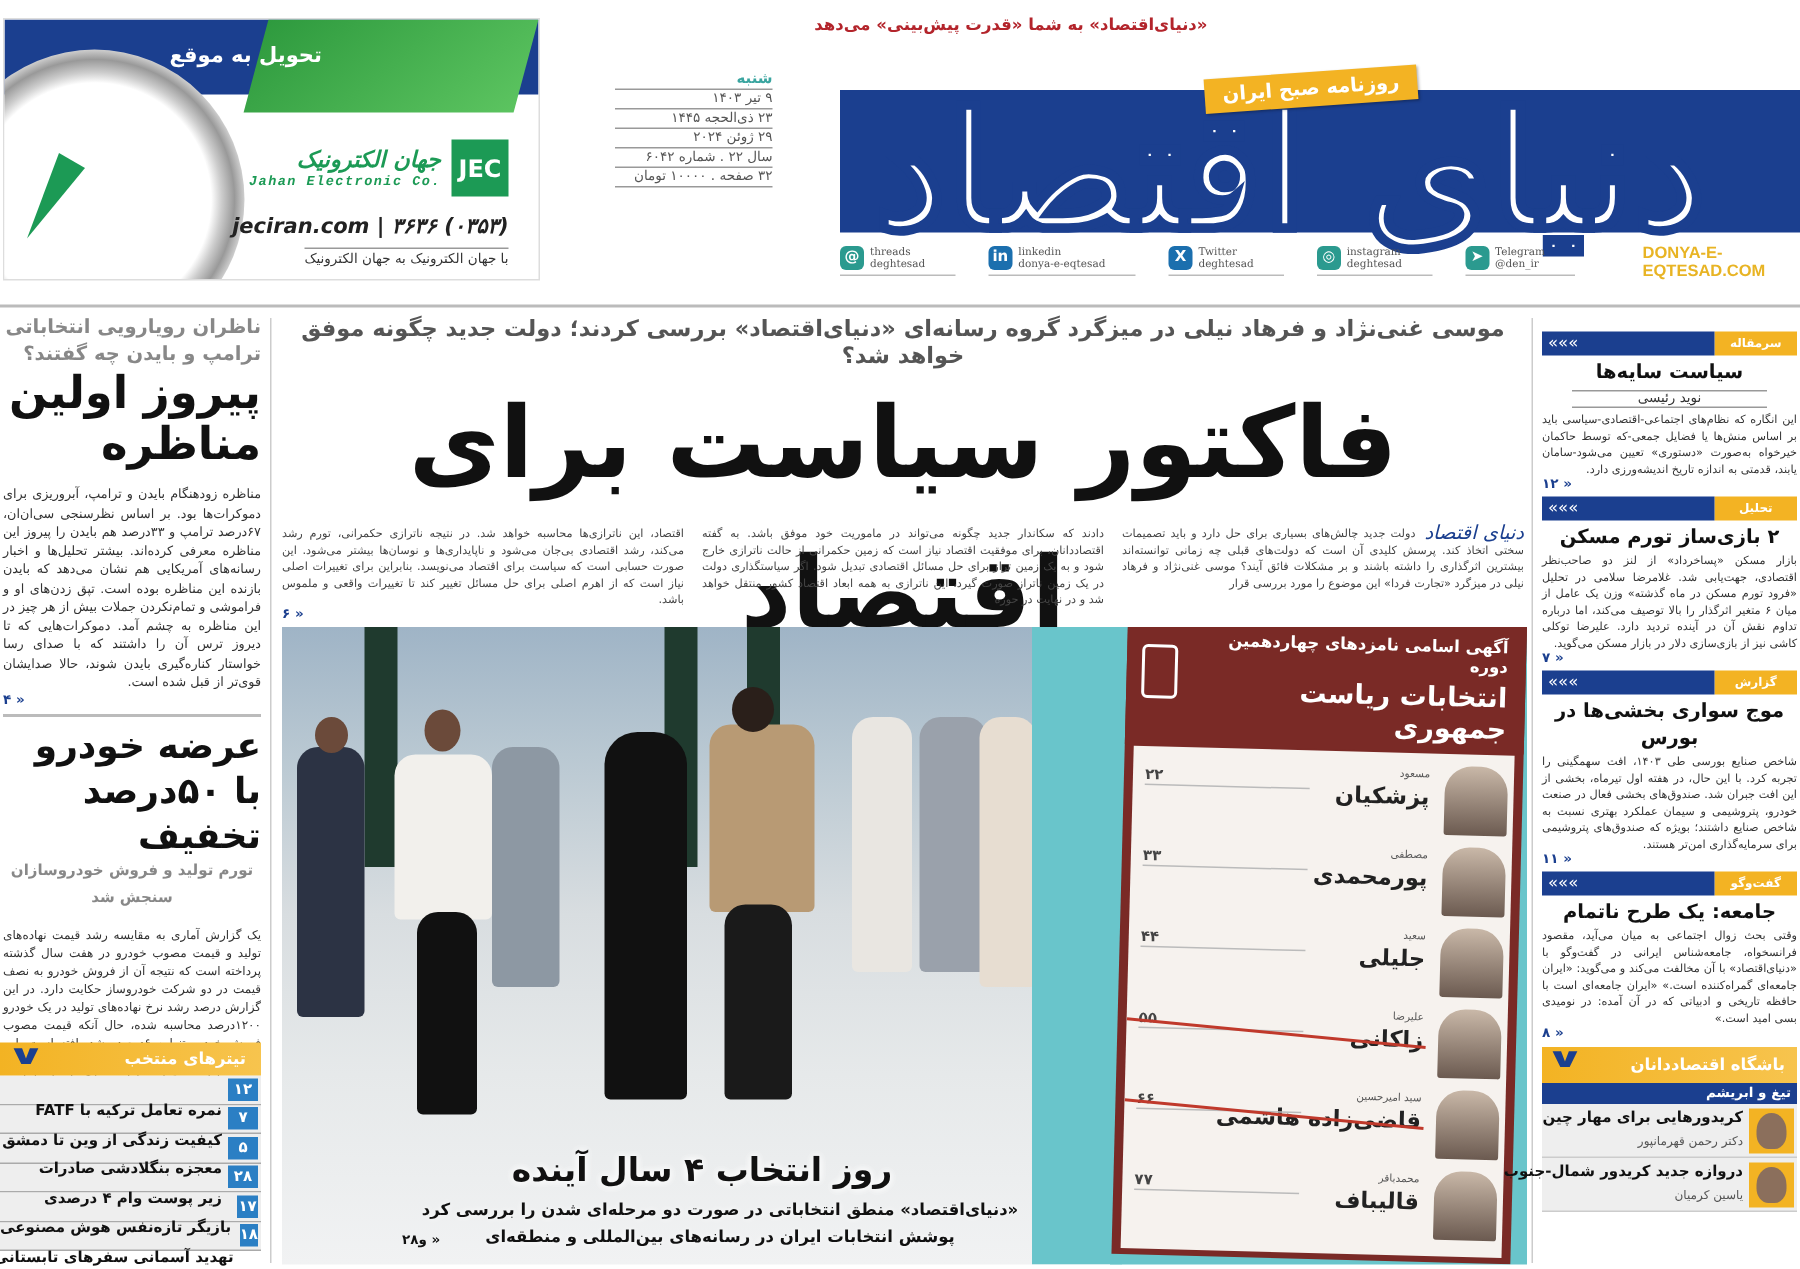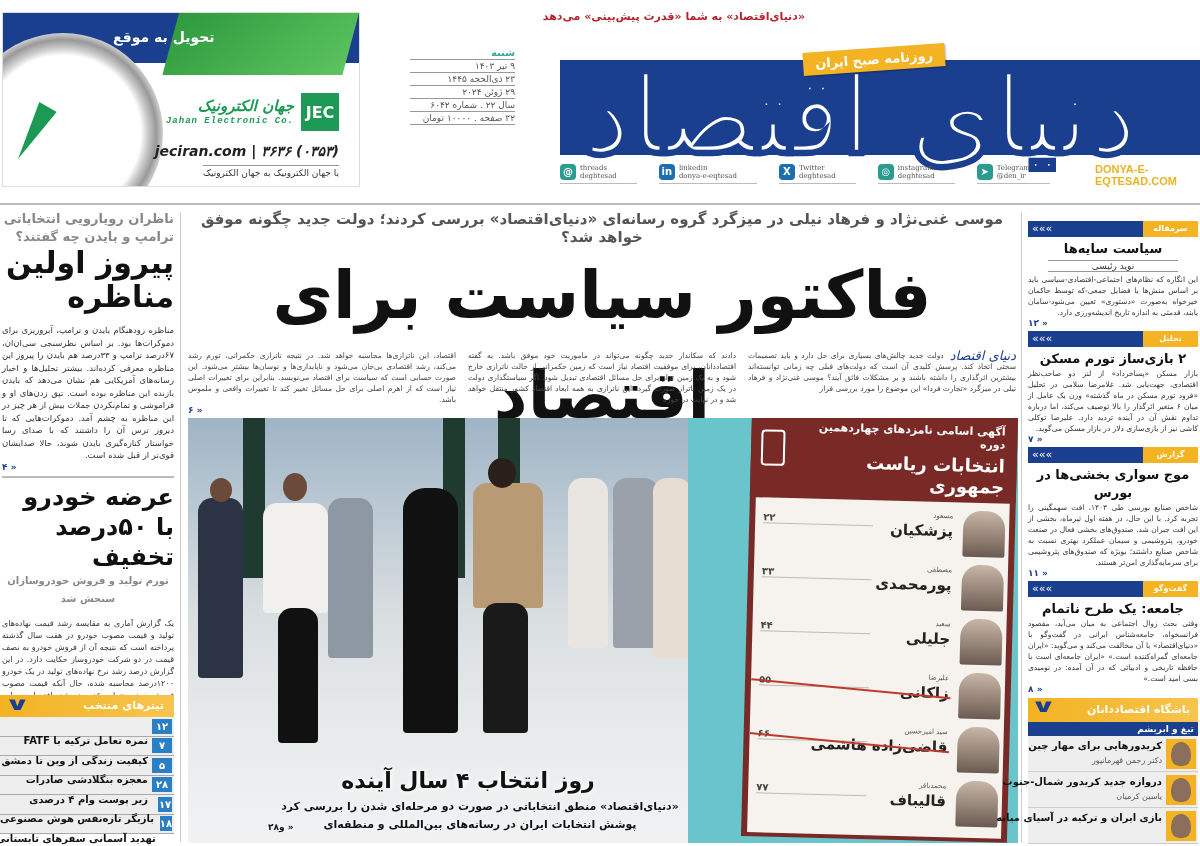--- a/index.html
+++ b/index.html
@@ -353,18 +353,13 @@
   <div class="club-item">
     <div class="face"></div>
     <div class="t">کریدورهایی برای مهار چین</div>
     <div class="a">دکتر رحمن قهرمانپور</div>
   </div>
   <div class="club-item">
     <div class="face"></div>
     <div class="t">دروازه جدید کریدور شمال-جنوب</div>
     <div class="a">یاسین کرمیان</div>
   </div>
-  <div class="club-item">
-    <div class="face"></div>
-    <div class="t">بازی ایران و ترکیه در آسیای میانه</div>
-    <div class="a"></div>
-  </div>
 </div>
 
 </body></html>

